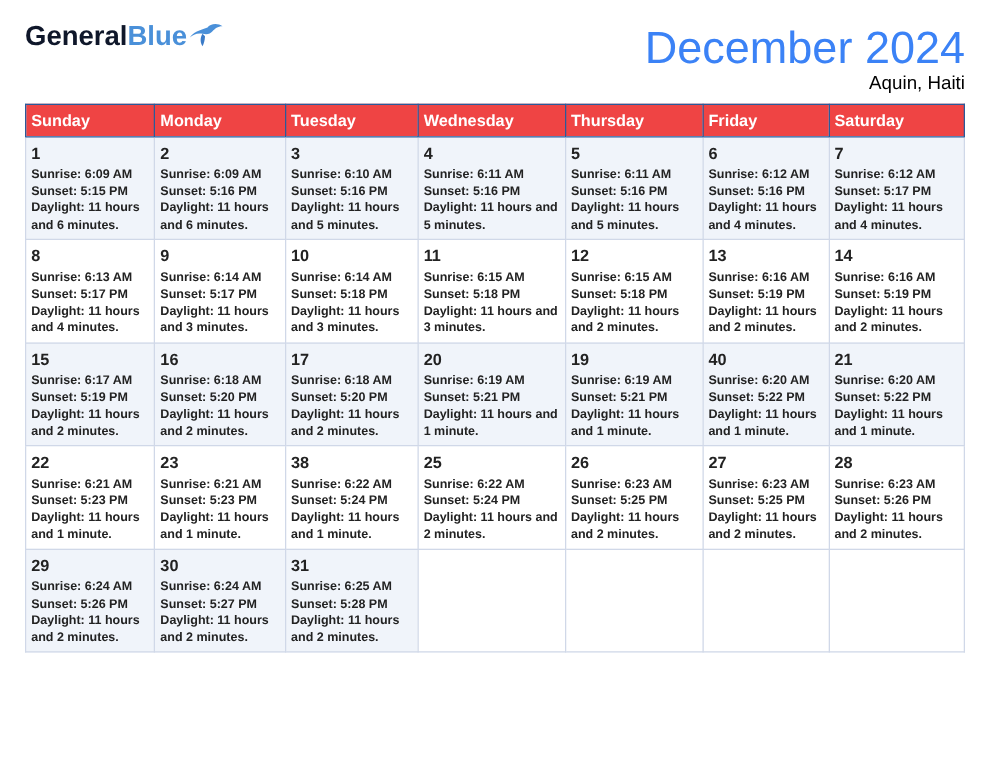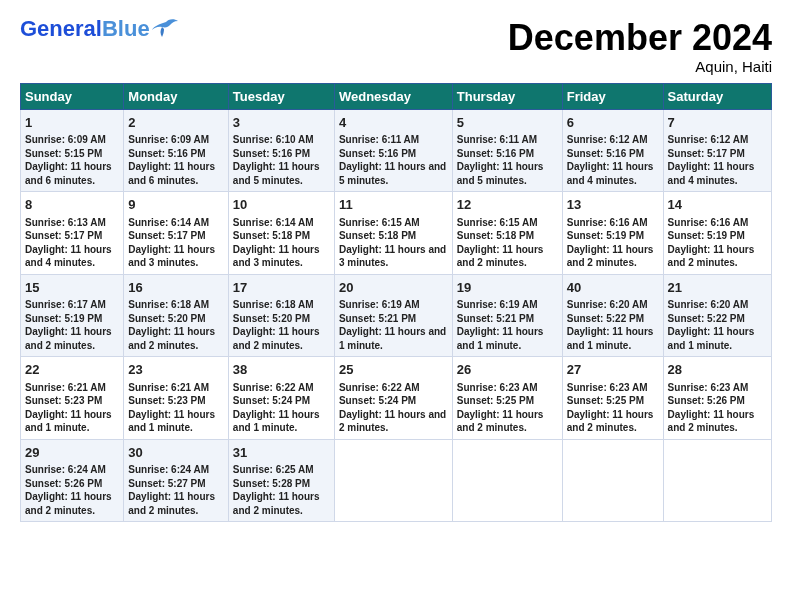--- a/index.html
+++ b/index.html
@@ -32,37 +32,37 @@
       line-height: 1;
     }
     .logo-text span {
       color: #4a90d9;
     }
     .title-area {
       text-align: right;
     }
     .month-title {
       font-size: 36px;
-      font-weight: bold;
-      color: #000000;
+      font-weight: normal;
+      color: #3b82f6;
       line-height: 1.1;
       text-align: right;
     }
     .location {
       font-size: 15px;
       color: #000000;
       text-align: right;
     }
     table {
       width: 100%;
       border-collapse: collapse;
       font-size: 10.5px;
     }
     thead tr {
-      background-color: #0f766e;
+      background-color: #ef4444;
       color: #fff;
     }
     thead th {
       padding: 5px 4px;
       text-align: left;
       font-size: 13px;
       font-weight: bold;
       border: 1px solid #2a5a9a;
     }
     tbody tr {
@@ -100,21 +100,21 @@
     }
   </style>
 </head>
 <body>
 
 <div class="page">
   <div class="header">
     <div class="logo">
       <div style="display:flex;align-items:center;">
         <span class="logo-text">
-          <span style="color:#1d4ed8;">General</span><span style="color:#4a90d9;">Blue</span>
+          <span style="color:#0f172a;">General</span><span style="color:#4a90d9;">Blue</span>
         </span>
 
         <svg width="28" height="22" viewBox="0 0 28 22" style="margin-left:2px;">
           <path d="M14 4 C16 1, 22 0, 26 3 C22 3, 20 5, 18 7 C16 9, 14 10, 10 9 C6 8, 2 10, 0 12 C2 8, 8 6, 14 4Z" fill="#4a90d9"></path>
           <path d="M10 9 C8 12, 8 16, 10 19 C11 17, 12 14, 12 11Z" fill="#3a7bc8"></path>
         </svg>
       </div>
     </div>
     <div class="title-area">
       <div class="month-title">December 2024</div>

